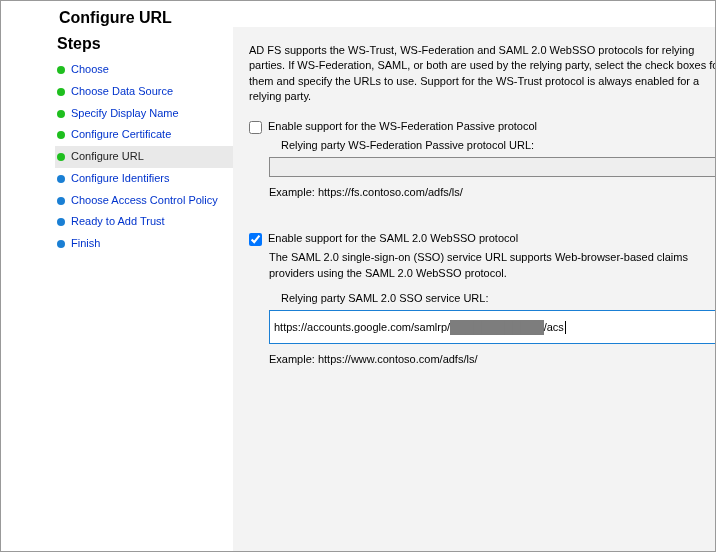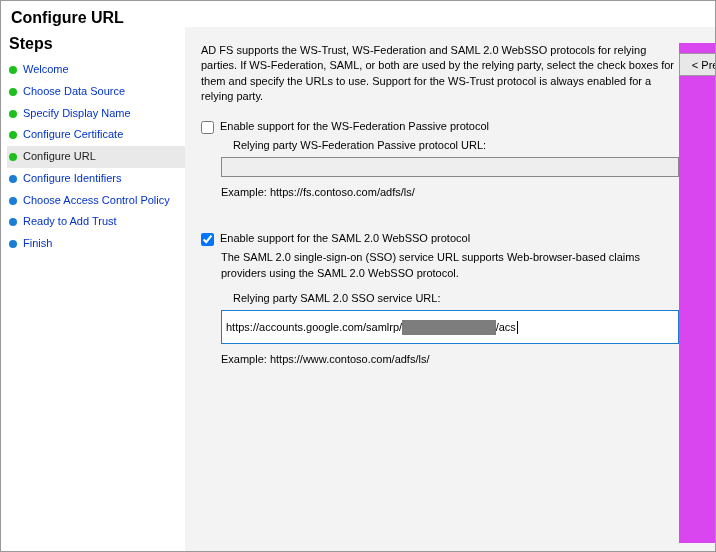--- a/index.html
+++ b/index.html
@@ -12,20 +12,21 @@
       height: 552px;
       overflow: hidden;
     }
     .dialog {
       width: 716px;
       height: 552px;
       border: 1px solid #999;
       display: flex;
       flex-direction: column;
       background: #fff;
+      padding-left: 48px;
     }
     .header {
       padding: 8px 10px 0 10px;
       font-size: 16px;
       font-weight: bold;
     }
     .body {
       display: flex;
       flex: 1;
       overflow: hidden;
@@ -175,21 +176,21 @@
 <div class="dialog">
   <div class="header">Configure URL</div>
 
   <div class="body">
 
     <div class="sidebar">
       <div class="sidebar-title">Steps</div>
       <div class="steps" id="steps">
           <div class="step">
             <span class="step-bullet bullet-done"></span>
-            <span class="step-label">Welcome</span>
+            <span class="step-label">Choose</span>
           </div>
           <div class="step">
             <span class="step-bullet bullet-done"></span>
             <span class="step-label">Choose Data Source</span>
           </div>
           <div class="step">
             <span class="step-bullet bullet-done"></span>
             <span class="step-label">Specify Display Name</span>
           </div>
           <div class="step">

